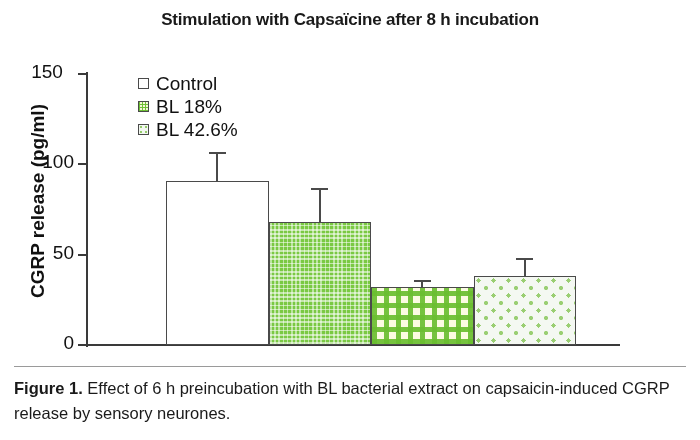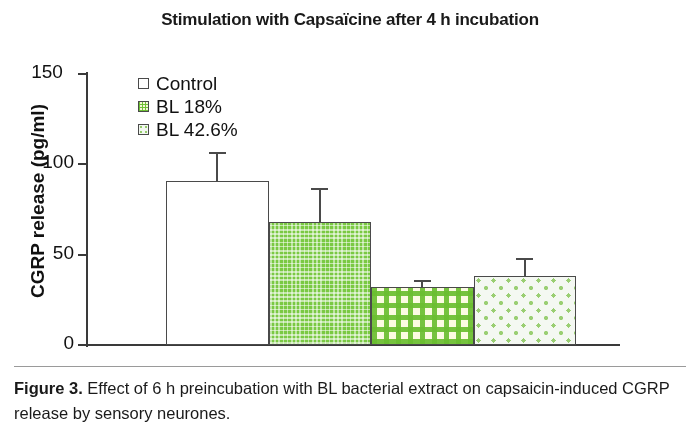--- a/index.html
+++ b/index.html
@@ -202,21 +202,21 @@
   }
   #caption-label {
     font-weight: bold;
   }
 </style>
 </head>
 <body>
 
 <div id="figure-panel">
 
-  <div id="chart-title">Stimulation with Capsaïcine after 4 h incubation</div>
+  <div id="chart-title">Stimulation with Capsaïcine after 8 h incubation</div>
 
   <div id="y-axis-title">CGRP release (pg/ml)</div>
 
   <div id="y-axis-line"></div>
   <div id="x-axis-line"></div>
 
   <div id="y-ticks">
       <div class="y-tick-mark" style="top: 344px;"></div>
       <div class="y-tick-label-box" style="top: 332px;">0</div>
       <div class="y-tick-mark" style="top: 253.667px;"></div>
@@ -254,14 +254,14 @@
       <div class="errorbar-cap" style="left: 327.75px; top: 205.96px;"></div>
       <div class="bar fill-bl03" title="BL 0.3%: 38" style="left: 387.5px; width: 102.5px; height: 68.6533px; bottom: 0px;"></div>
       <div class="errorbar-stem" style="left: 437.75px; top: 184.28px; height: 18.0667px;"></div>
       <div class="errorbar-cap" style="left: 430.25px; top: 184.28px;"></div>
     </div>
 
 </div>
 
 <div id="caption-divider"></div>
 <div id="caption">
-  <span id="caption-label">Figure 3.</span><span id="caption-text"> Effect of 6 h preincubation with BL bacterial extract on capsaicin-induced CGRP release by sensory neurones.</span>
+  <span id="caption-label">Figure 1.</span><span id="caption-text"> Effect of 6 h preincubation with BL bacterial extract on capsaicin-induced CGRP release by sensory neurones.</span>
 </div>
 
 </body></html>

